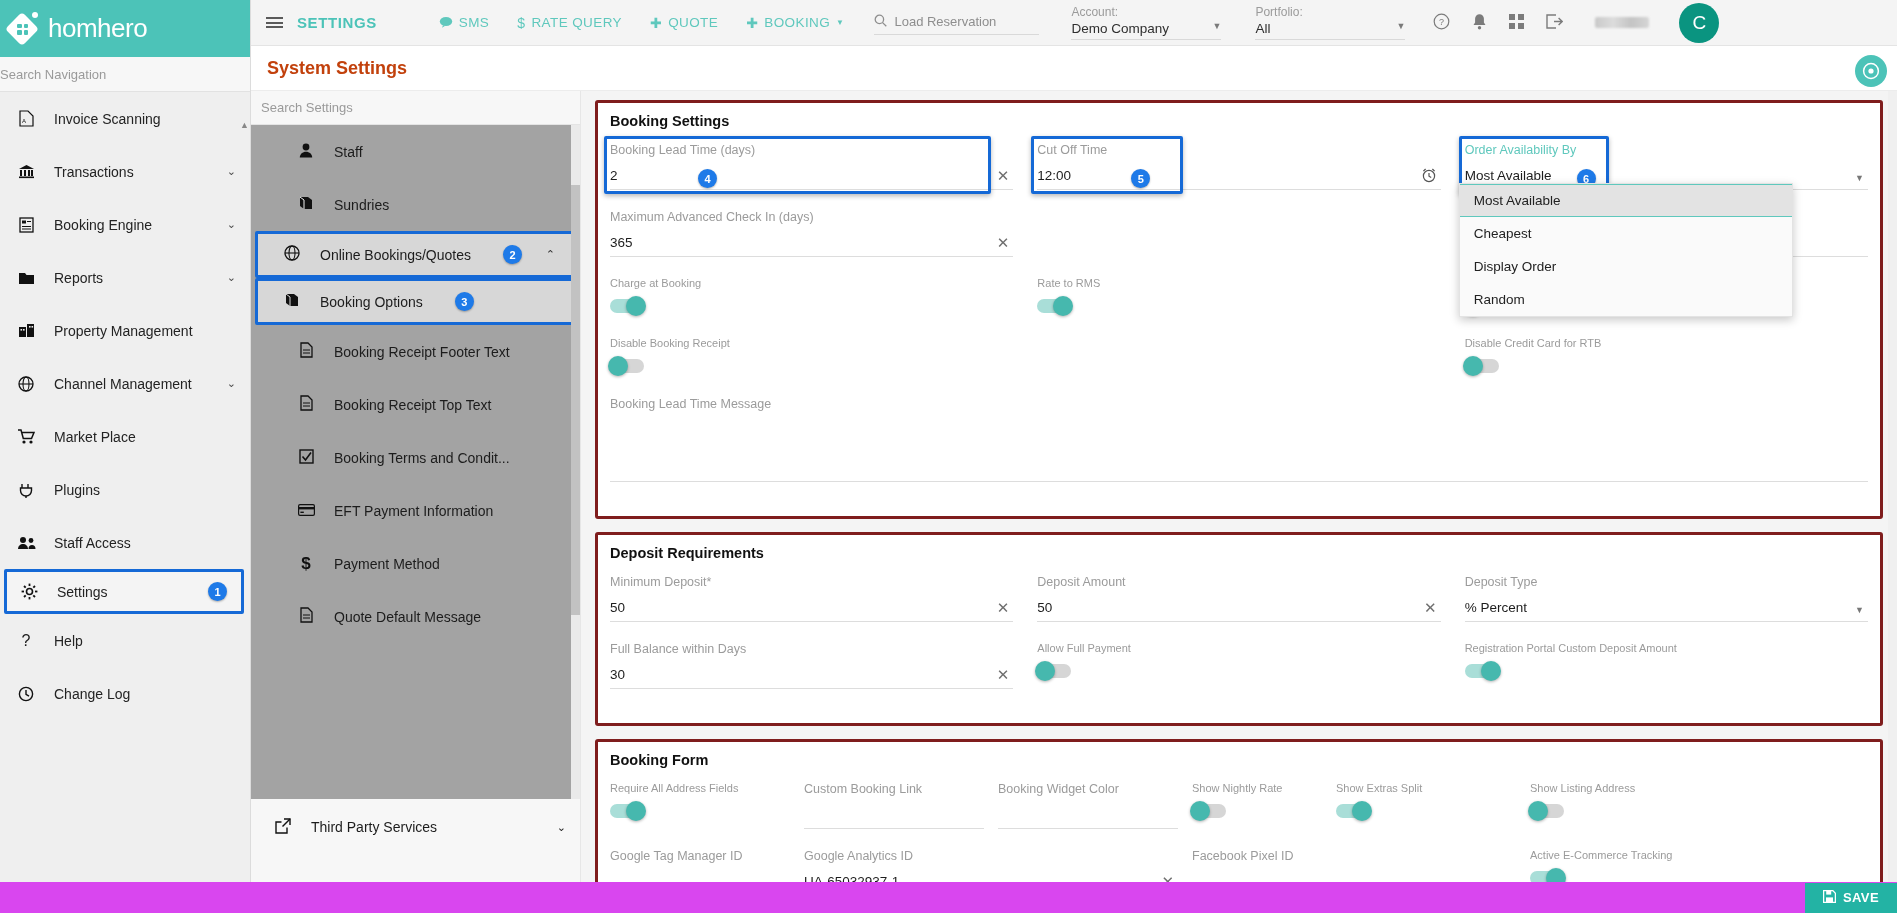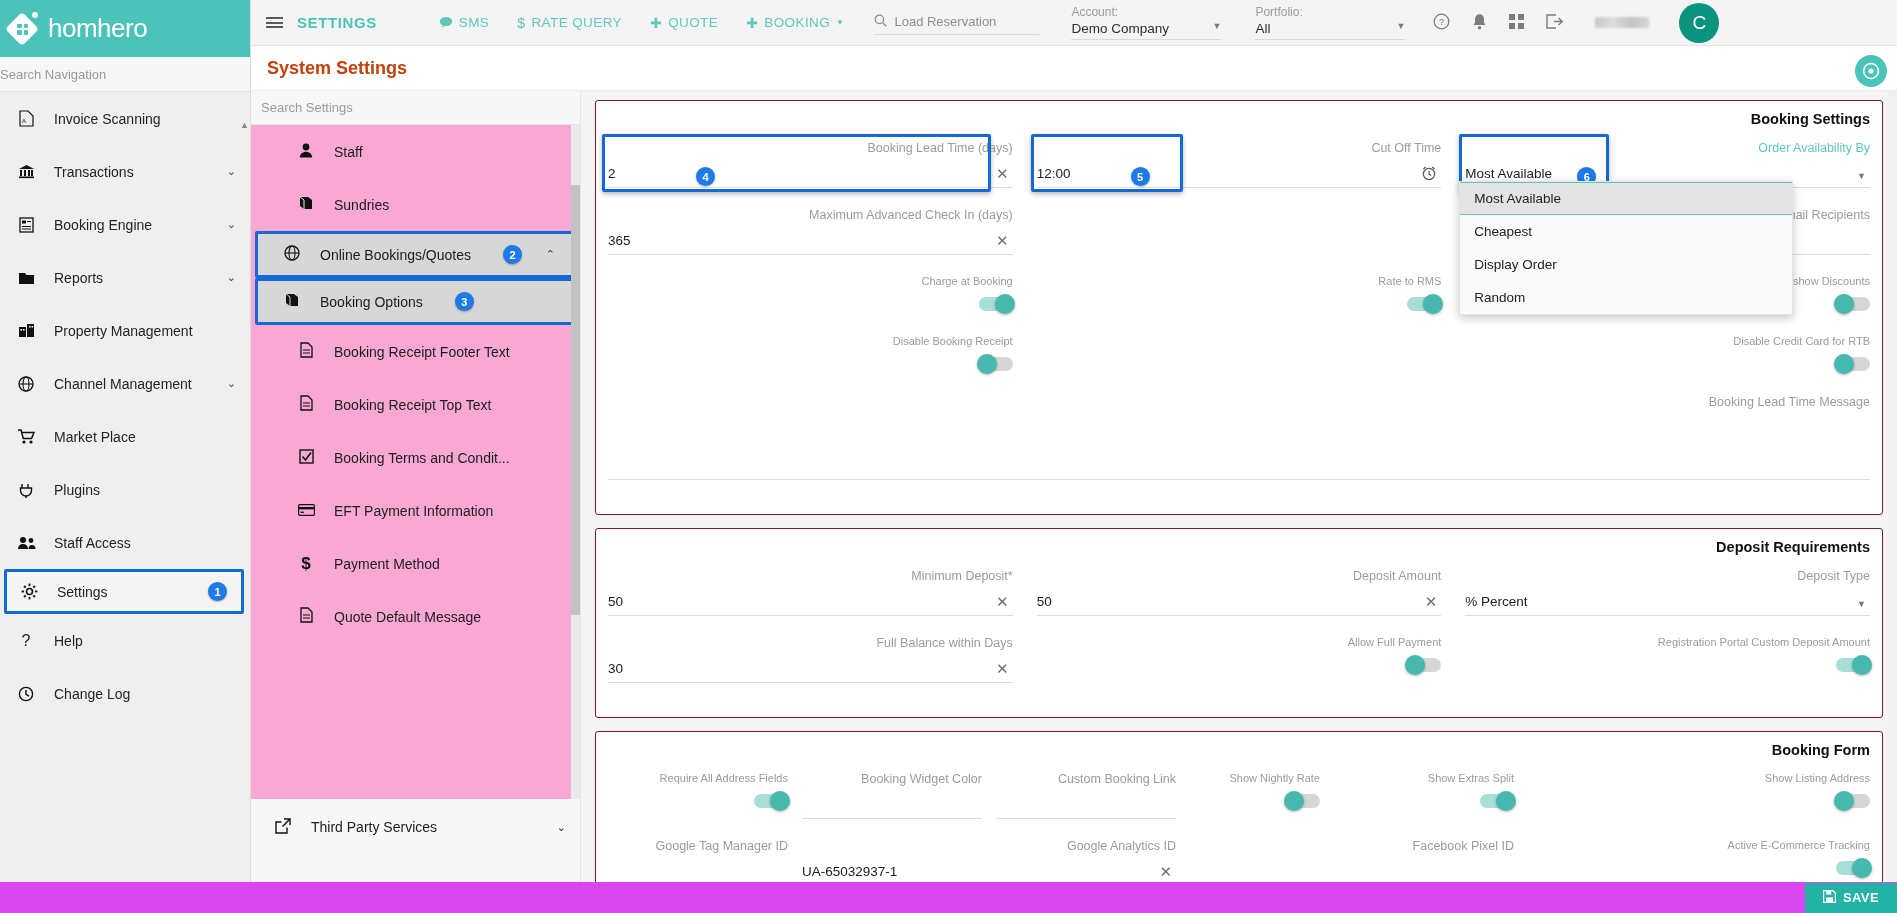--- a/index.html
+++ b/index.html
@@ -128,21 +128,21 @@
 
   
   .subbar {
     position: absolute; left: 251px; top: 91px; width: 330px; height: 822px;
     background: #f7f7f7; border-right: 1px solid #e6e6e6;
   }
   .subsearch {
     height: 34px; border-bottom: 1px solid #e4e4e4; display: flex; align-items: center;
     padding-left: 10px; font-size: 13px; color: #9a9a9a; background: #f7f7f7;
   }
-  .sublist { background: #f9a8d4; height: 674px; overflow: hidden; position: relative; }
+  .sublist { background: #a3a3a3; height: 674px; overflow: hidden; position: relative; }
   .subitem {
     height: 53px; display: flex; align-items: center; gap: 18px; padding-left: 45px;
     font-size: 14px; color: #1c1c1c; cursor: pointer;
   }
   .subitem .ic { width: 20px; text-align: center; font-size: 15px; color: #111; }
   .subitem.hl {
     border: 3px solid #1569d6; background: #d7d7d7; margin: 0 4px; height: 47px;
     padding-left: 24px; border-radius: 2px;
   }
   .subitem .chev { margin-left: auto; margin-right: 18px; font-size: 11px; color: #333; }
@@ -154,22 +154,22 @@
     position: absolute; right: 0px; top: 0; width: 9px; height: 674px; background: #eaeaea;
   }
   .subscroll .thumb { position: absolute; top: 60px; left: 0; width: 9px; height: 430px; background: #c2c2c2; }
 
   
   .content {
     position: absolute; left: 581px; top: 91px; width: 1316px; height: 822px;
     background: #f4f4f4; overflow: hidden; padding: 9px 14px 0 14px;
   }
   .card {
-    background: #fff; border: 1px solid #7f1d1d; border-radius: 3px;
-    margin-bottom: 13px; padding: 10px 12px 14px 12px; position: relative; text-align: right;
+    background: #fff; border: 3px solid #7f1d1d; border-radius: 3px;
+    margin-bottom: 13px; padding: 10px 12px 14px 12px; position: relative;
   }
   .card h2 { font-size: 14.5px; color: #111; margin-bottom: 14px; font-weight: bold; }
 
   .fieldgrid { display: grid; grid-template-columns: 1fr 1fr 1fr; column-gap: 24px; }
   .field { position: relative; margin-bottom: 20px; }
   .field .flabel { font-size: 12.5px; color: #9b9b9b; margin-bottom: 8px; height: 15px; }
   .field .flabel.accent { color: #5fc8bd; }
   .field .fvalue {
     font-size: 13.5px; color: #1d1d1d; border-bottom: 1px solid #ddd;
     padding-bottom: 6px; min-height: 24px; display: flex; align-items: flex-end;
@@ -757,25 +757,25 @@
 
     <div class="card">
       <h2>Booking Form</h2>
 
       <div style="display:grid;grid-template-columns: 180px 180px 180px 130px 180px 1fr;column-gap:14px">
         <div class="toggle-field">
           <div class="flabel">Require All Address Fields</div>
           <div class="switch on"><span class="track"></span><span class="knob"></span></div>
         </div>
         <div class="field" style="align-self:end">
+          <div class="flabel">Custom Booking Link</div>
+          <div class="fvalue"></div>
+        </div>
+        <div class="field" style="align-self:end">
           <div class="flabel">Booking Widget Color</div>
-          <div class="fvalue"></div>
-        </div>
-        <div class="field" style="align-self:end">
-          <div class="flabel">Custom Booking Link</div>
           <div class="fvalue"></div>
         </div>
         <div class="toggle-field">
           <div class="flabel">Show Nightly Rate</div>
           <div class="switch off"><span class="track"></span><span class="knob"></span></div>
         </div>
         <div class="toggle-field">
           <div class="flabel">Show Extras Split</div>
           <div class="switch on"><span class="track"></span><span class="knob"></span></div>
         </div>

